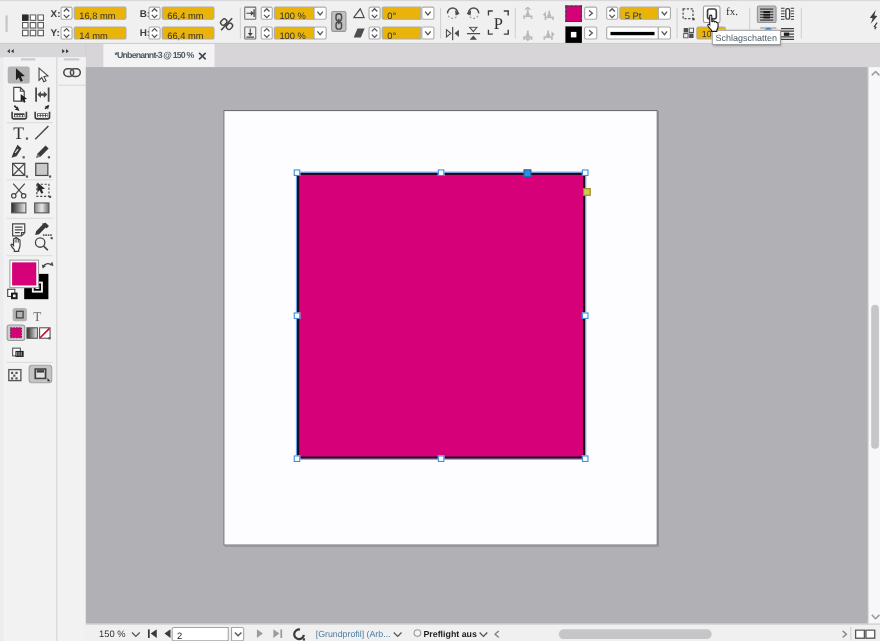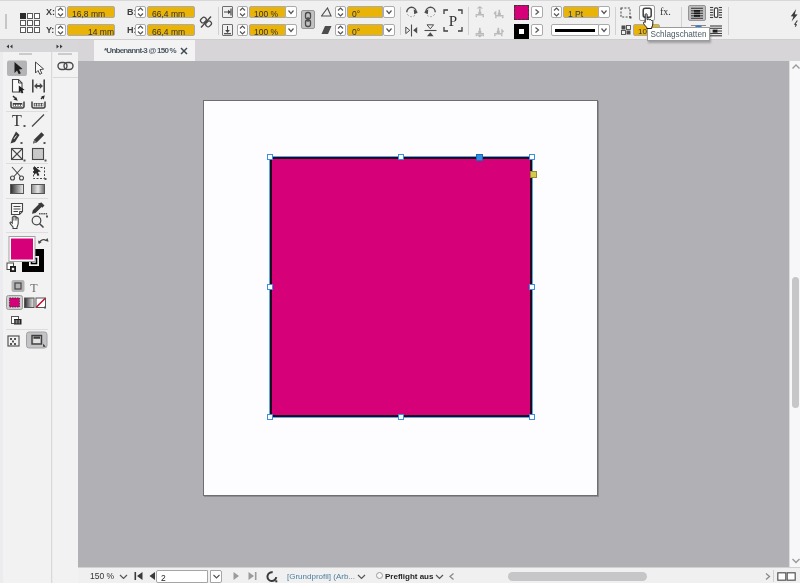--- a/index.html
+++ b/index.html
@@ -76,21 +76,21 @@
         </svg>
       </div>
     <div class="field" style="left:67px;top:5px;width:48px;">16,8 mm</div>
     <div class="lbl" style="left:46px;top:24px;">Y:</div>
     <div class="spin" style="left:55px;top:23px;">
         <svg width="9" height="10">
           <polyline points="2,3.5 4.5,1 7,3.5" fill="none" stroke="#555" stroke-width="1.2"></polyline>
           <polyline points="2,6.5 4.5,9 7,6.5" fill="none" stroke="#555" stroke-width="1.2"></polyline>
         </svg>
       </div>
-    <div class="field" style="left:67px;top:23px;width:48px;text-align:right;">14 mm</div>
+    <div class="field" style="left:67px;top:23px;width:48px;">14 mm</div>
     <div class="lbl" style="left:127px;top:6px;">B:</div>
     <div class="spin" style="left:135px;top:5px;">
         <svg width="9" height="10">
           <polyline points="2,3.5 4.5,1 7,3.5" fill="none" stroke="#555" stroke-width="1.2"></polyline>
           <polyline points="2,6.5 4.5,9 7,6.5" fill="none" stroke="#555" stroke-width="1.2"></polyline>
         </svg>
       </div>
     <div class="field" style="left:147px;top:5px;width:48px;">66,4 mm</div>
     <div class="lbl" style="left:127px;top:24px;">H:</div>
     <div class="spin" style="left:135px;top:23px;">
@@ -280,21 +280,21 @@
           <polyline points="3.5,2.5 6.5,5 3.5,7.5" fill="none" stroke="#555" stroke-width="1.2"></polyline>
         </svg>
       </div>
 
     <div class="spin" style="left:551px;top:5px;">
         <svg width="9" height="10">
           <polyline points="2,3.5 4.5,1 7,3.5" fill="none" stroke="#555" stroke-width="1.2"></polyline>
           <polyline points="2,6.5 4.5,9 7,6.5" fill="none" stroke="#555" stroke-width="1.2"></polyline>
         </svg>
       </div>
-    <div class="field" style="left:563px;top:5px;width:36px;border-radius:2px 0 0 2px;color:#1e3c64;">1 Pt</div>
+    <div class="field" style="left:563px;top:5px;width:36px;border-radius:2px 0 0 2px;color:#1e3c64;">5 Pt</div>
     <div class="drop" style="left:598px;top:5px;">
         <svg width="10" height="10">
           <polyline points="2.5,3.5 5,6.5 7.5,3.5" fill="none" stroke="#555" stroke-width="1.2"></polyline>
         </svg>
       </div>
     <div class="abs" style="left:551px;top:23px;width:48px;height:12px;background:#fff;border:1px solid #ababab;border-radius:2px 0 0 2px;">
         <div style="margin:3.5px 3px 0 3px;height:3.5px;background:#000;"></div>
       </div>
     <div class="drop" style="left:598px;top:23px;">
         <svg width="10" height="10">

